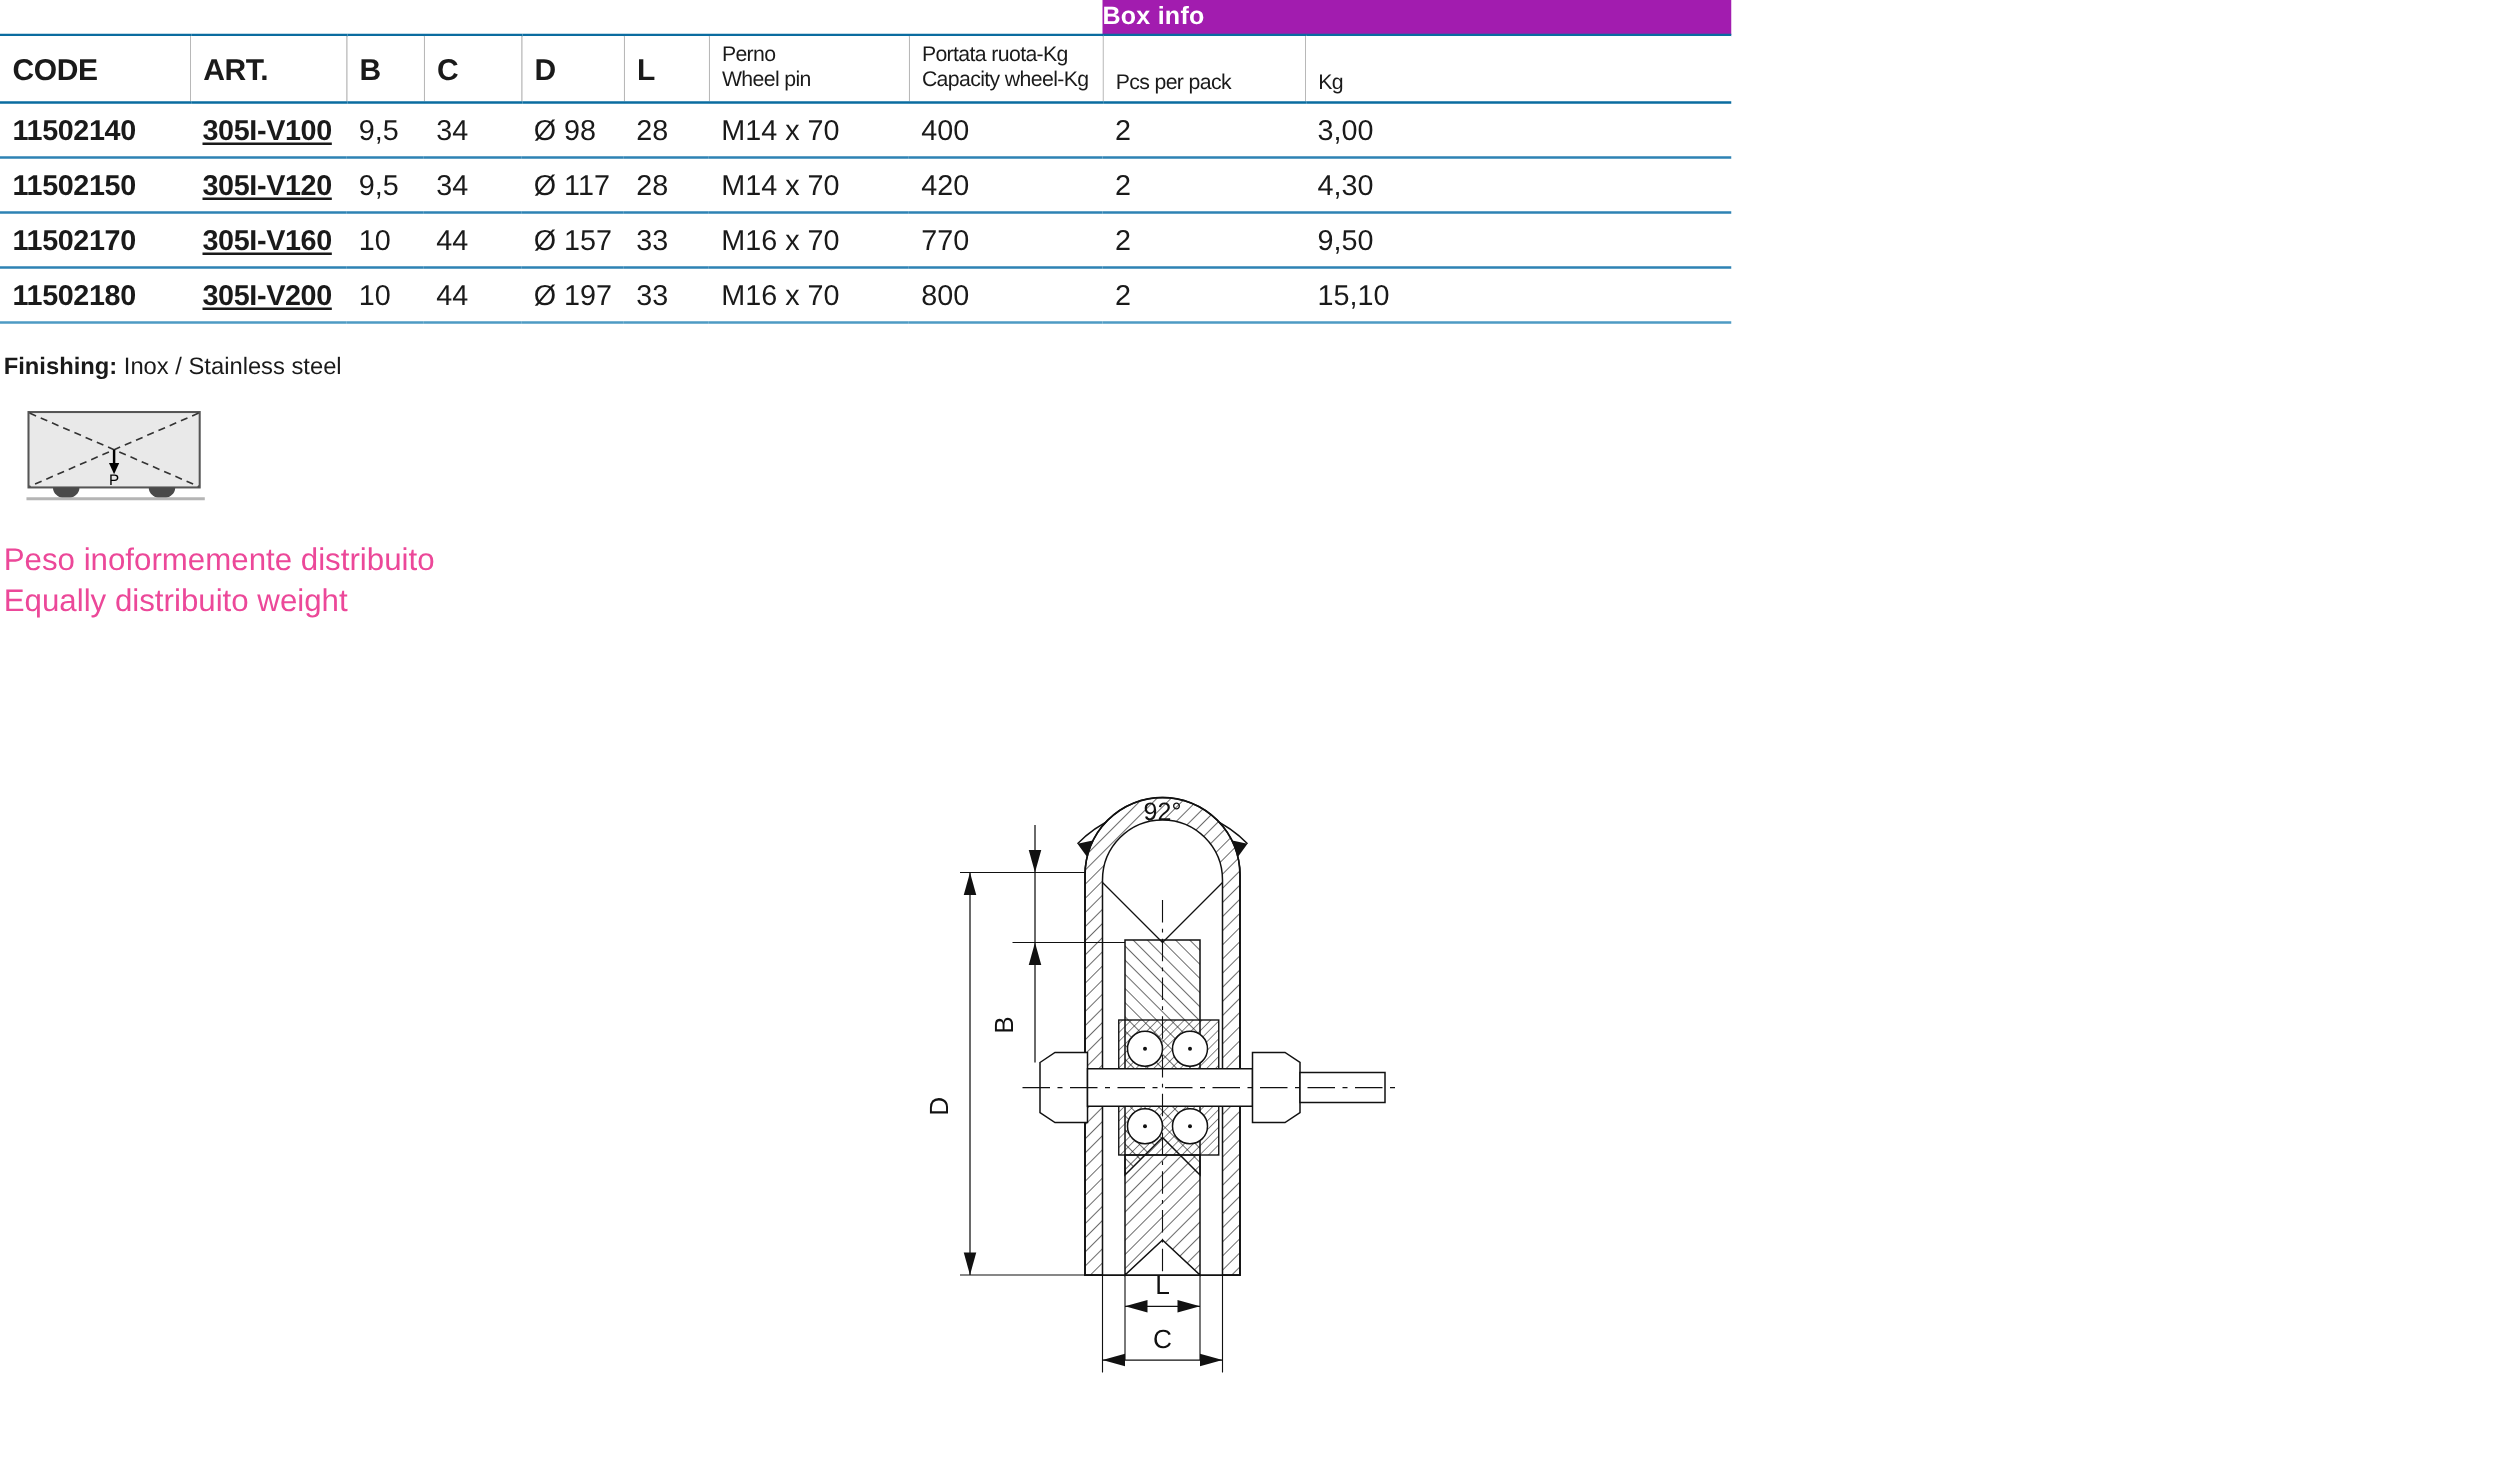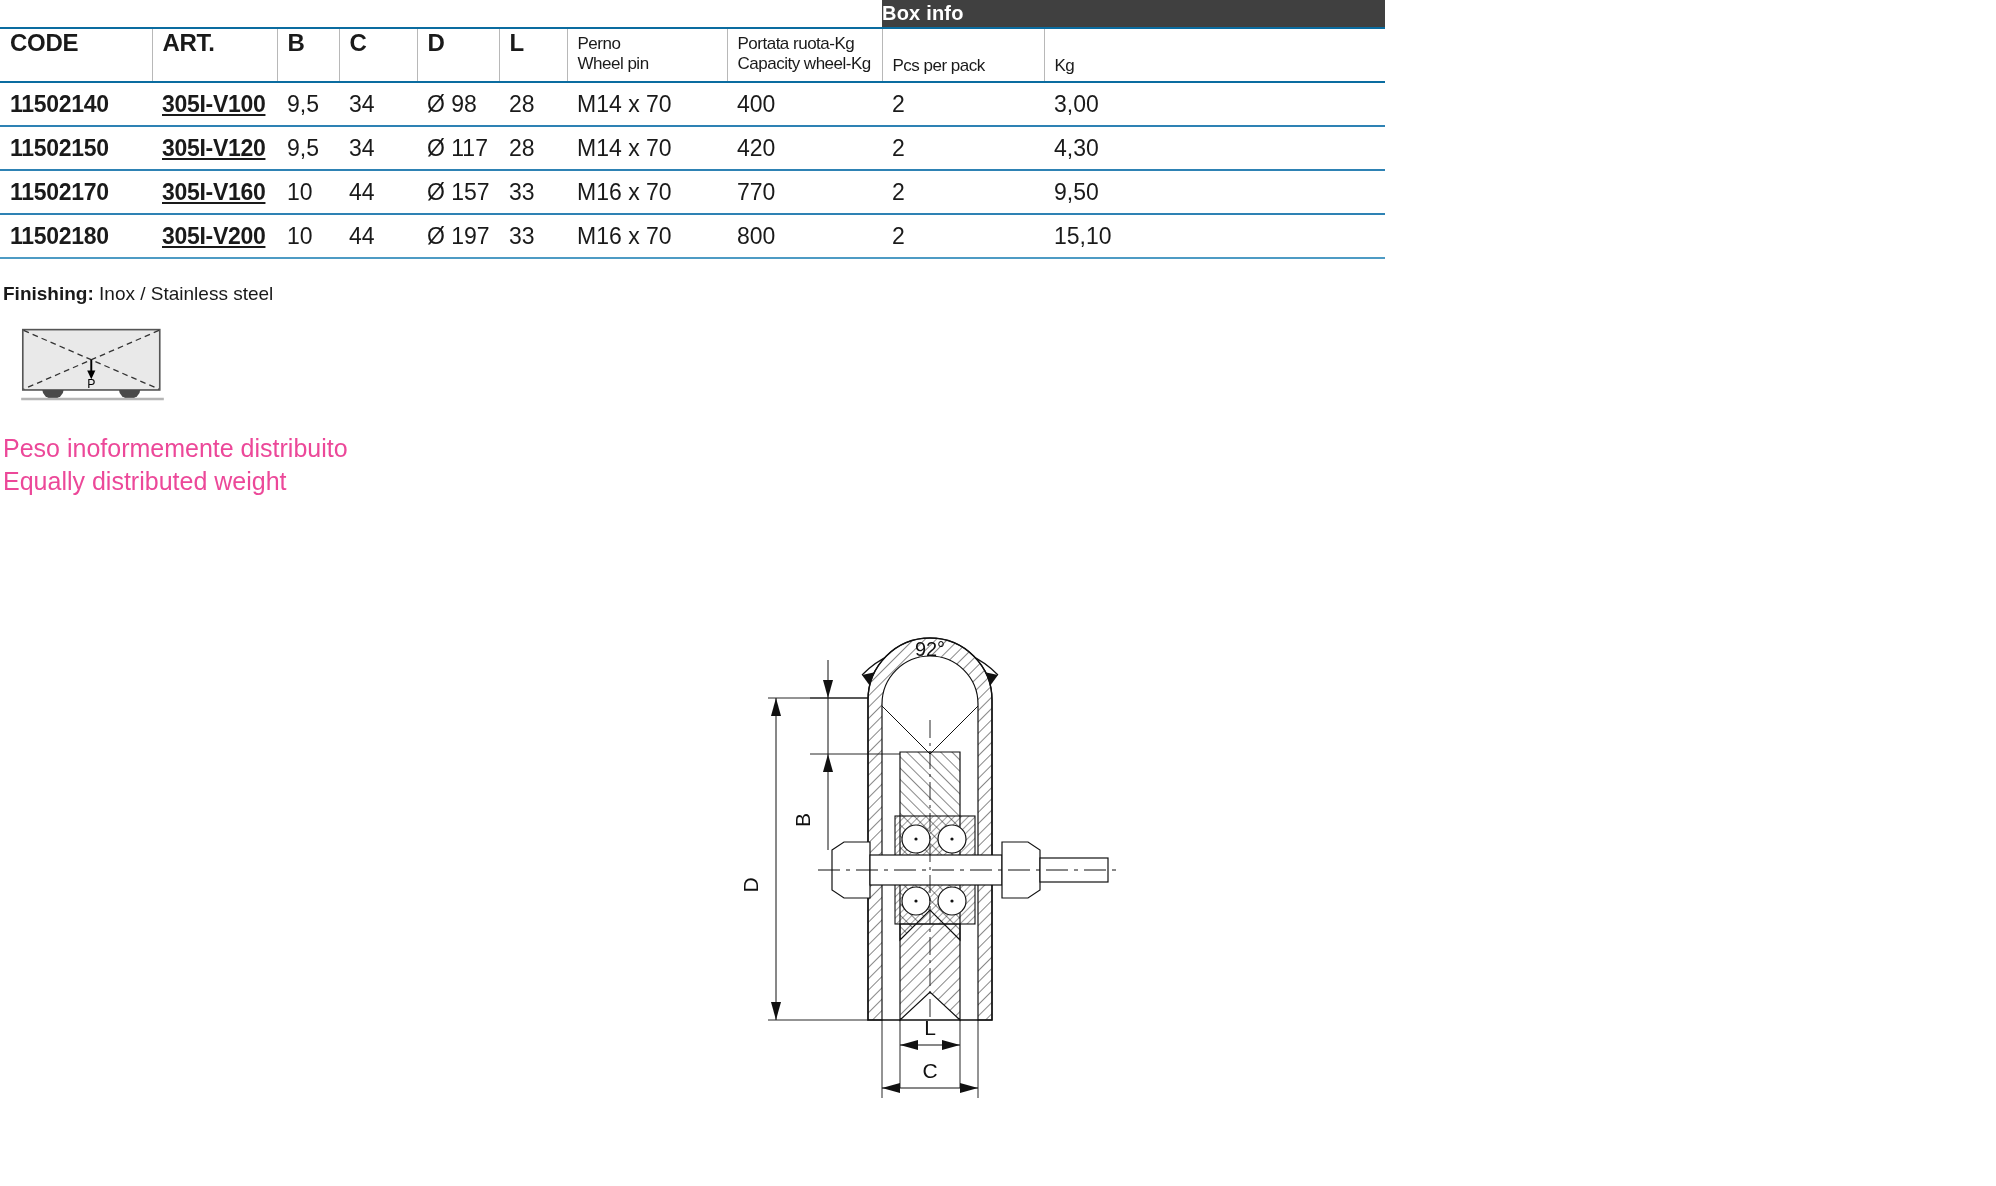--- a/index.html
+++ b/index.html
@@ -29,21 +29,21 @@
     table-layout: fixed;
   }
   table.spec td, table.spec th {
     padding: 0;
     vertical-align: top;
     text-align: left;
   }
 
   
   .boxinfo-band {
-    background: #404040;
+    background: #a21caf;
     color: #ffffff;
     text-align: center;
     font-size: 20px;
     font-weight: bold;
     height: 27px;
     line-height: 27px;
     letter-spacing: .2px;
   }
   .band-empty { background: #ffffff; height: 27px; }
 
@@ -54,21 +54,21 @@
     background: #ffffff;
     border-right: 1px solid #b8b8b8;
     padding-left: 10px !important;
     box-sizing: border-box;
   }
   .hdr.nodiv { border-right: none; margin-left: 20px; }
   .hdr-big {
     font-size: 24px;
     font-weight: bold;
     line-height: 1;
-    padding-top: 2px;
+    padding-top: 16px;
     display: block;
     letter-spacing: -0.3px;
   }
   .hdr-two {
     display: block;
     padding-top: 5px;
     line-height: 1.18;
   }
   .hdr-it, .hdr-en {
     display: block;
@@ -284,21 +284,21 @@
 
     <path d="M 26 76 a 13 11 0 0 0 26 0 z" fill="#4a4a4a"></path>
     <path d="M 120 76 a 13 11 0 0 0 26 0 z" fill="#4a4a4a"></path>
 
     <line x1="0" y1="87" x2="175" y2="87" stroke="#b5b5b5" stroke-width="3"></line>
   </svg>
 </div>
 
 <div id="load-caption">
   <div>Peso inoformemente distribuito</div>
-  <div>Equally distributed weight</div>
+  <div>Equally distribuito weight</div>
 </div>
 
 <div id="tech-drawing">
 <svg viewBox="0 0 520 500" width="520" height="500">
   <defs>
     <pattern id="hatchR" width="8" height="8" patternTransform="rotate(45)" patternUnits="userSpaceOnUse">
       <line x1="0" y1="0" x2="0" y2="8" stroke="#111" stroke-width="1"></line>
     </pattern>
     <pattern id="hatchL" width="8" height="8" patternTransform="rotate(-45)" patternUnits="userSpaceOnUse">
       <line x1="0" y1="0" x2="0" y2="8" stroke="#111" stroke-width="1"></line>

